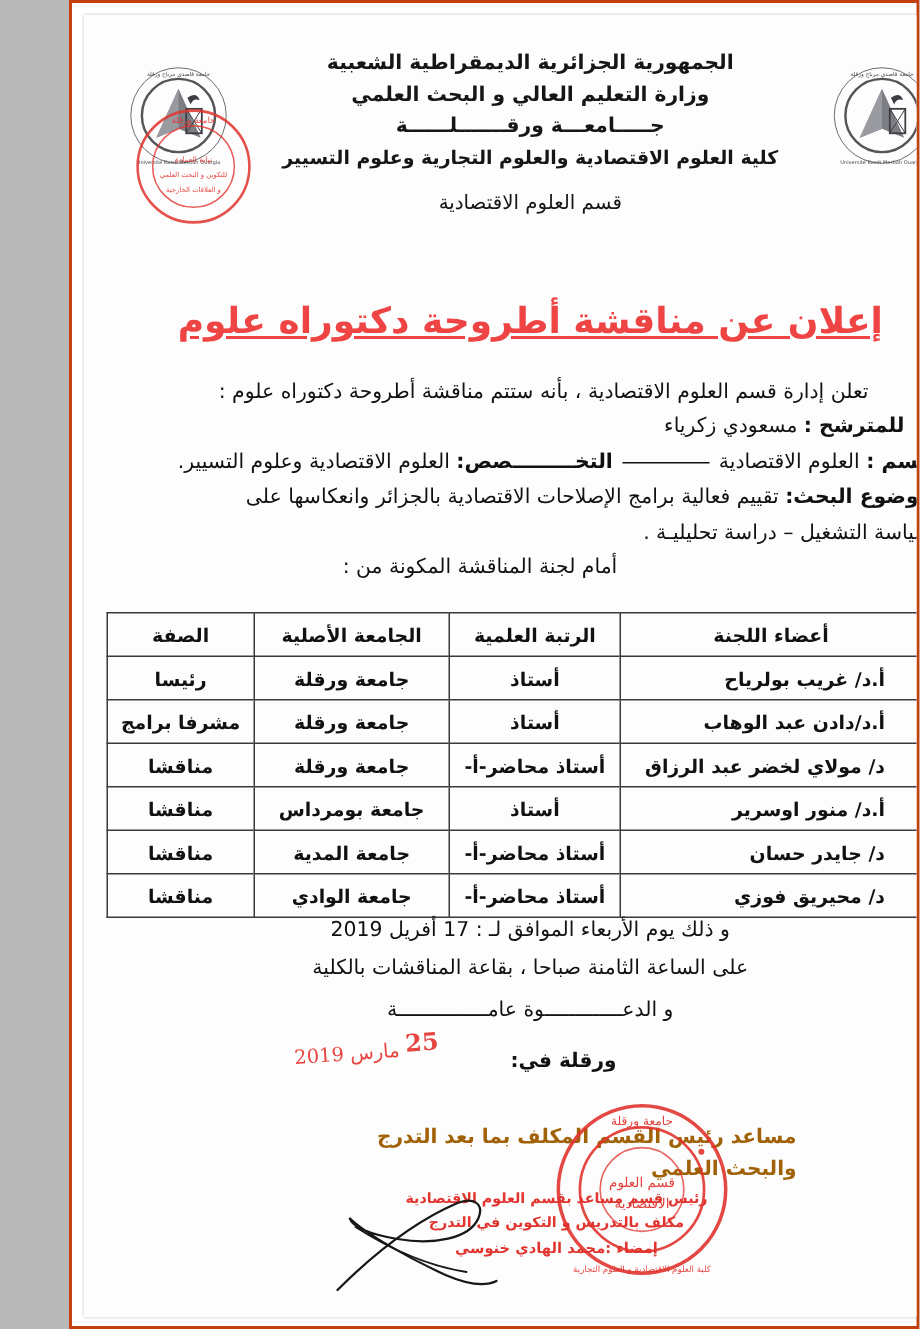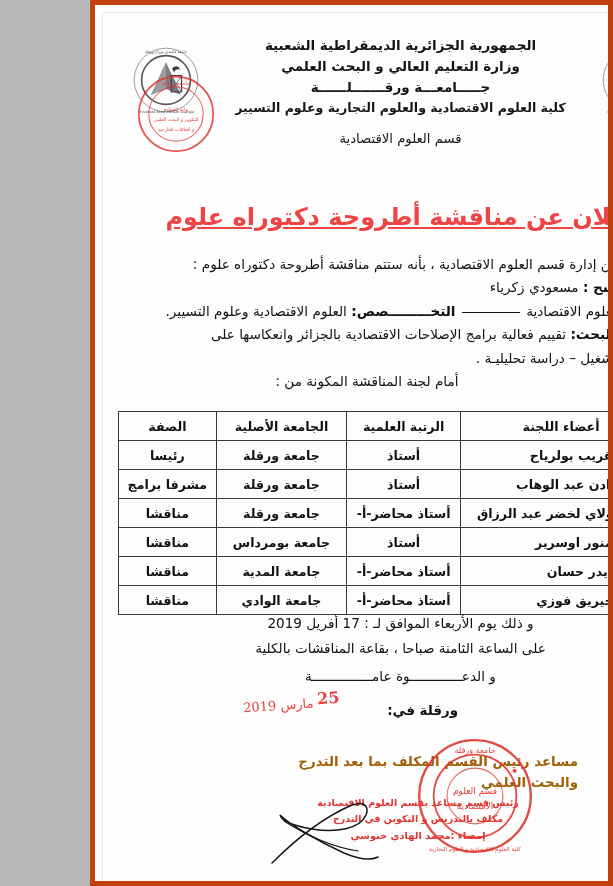--- a/index.html
+++ b/index.html
@@ -6,26 +6,26 @@
   html, body {
     margin: 0;
     padding: 0;
     background: #b8b8b8;
   }
   body {
     font-family: "DejaVu Sans", "Liberation Sans", sans-serif;
   }
   .page {
     position: relative;
-    width: 523px;
+    width: 567px;
     height: 886px;
     background: #ffffff;
     overflow: hidden;
     box-sizing: border-box;
-    border: 5px solid #c2410c;
+    border: 2px solid #c2410c;
   }
   .sheet {
     position: absolute;
     left: 8px;
     top: 8px;
     width: 595px;
     height: 868px;
     background: #fdfdfd;
     box-shadow: 0 0 2px rgba(0,0,0,0.25);
     box-sizing: border-box;

